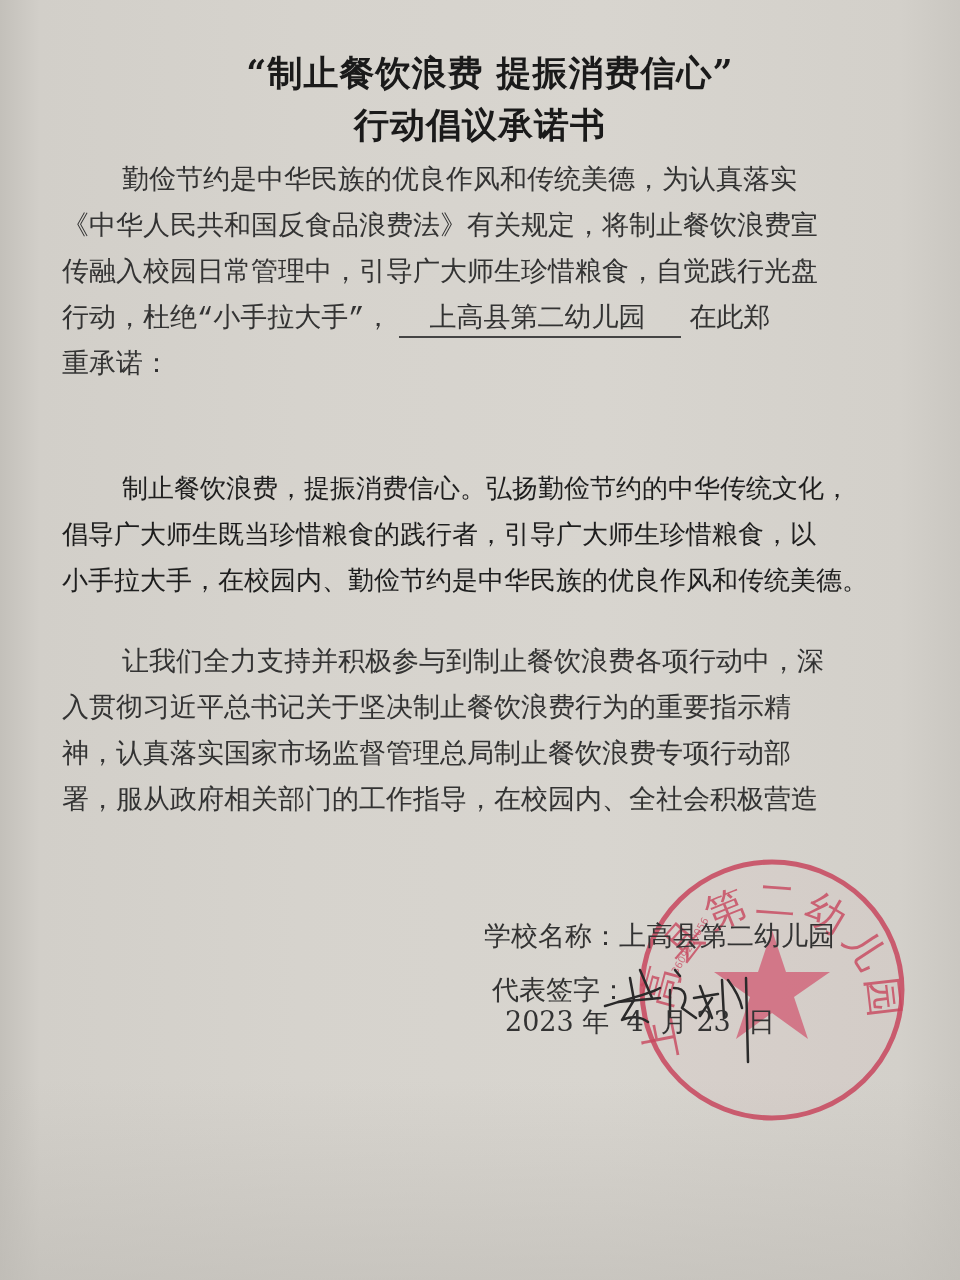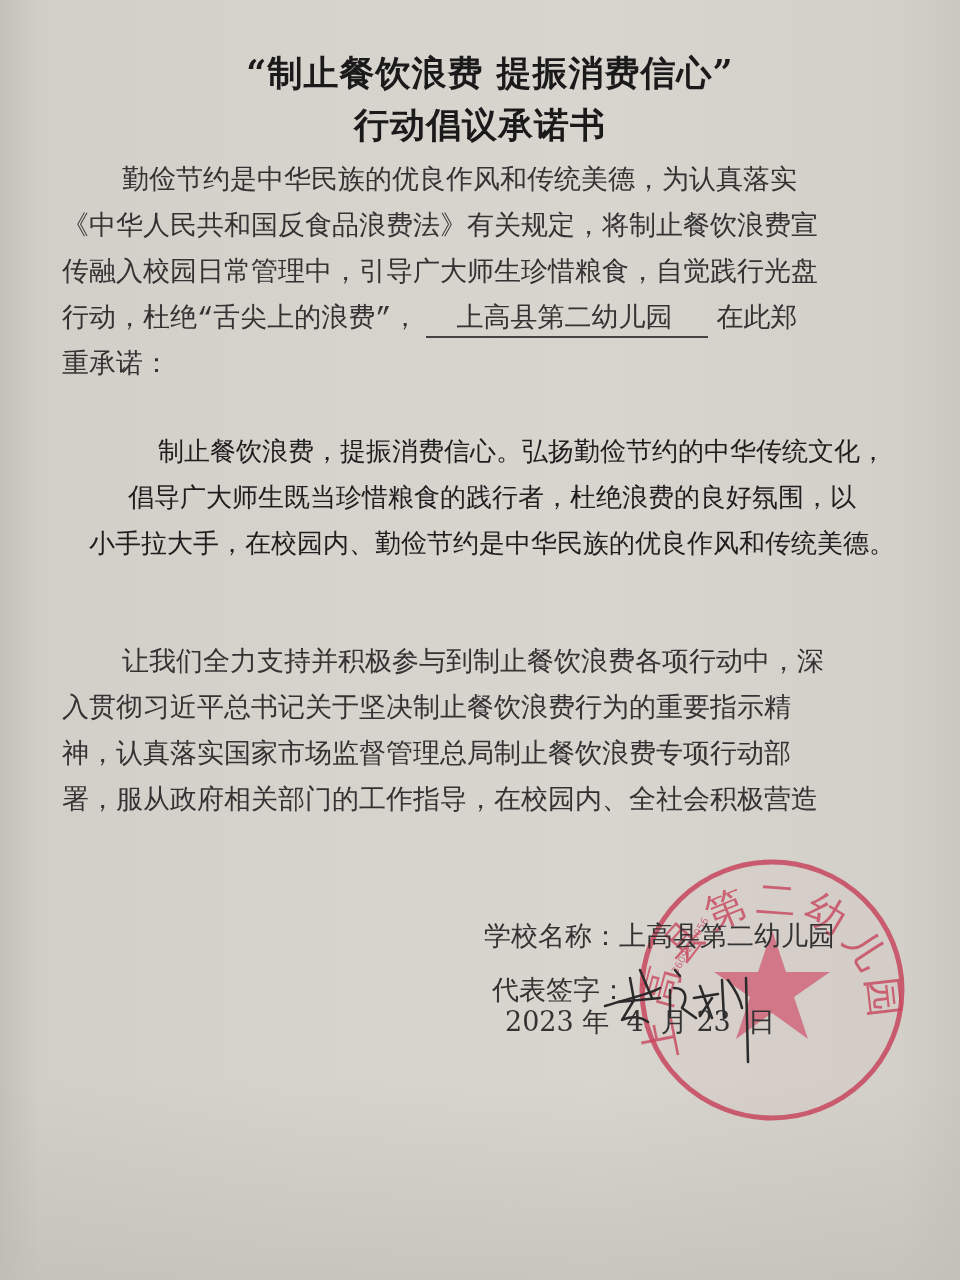--- a/index.html
+++ b/index.html
@@ -27,21 +27,21 @@
     .title1 { top: 50px; padding-left: 10px; }
     .title2 { top: 102px; text-align: center; }
     .para {
       position: absolute; left: 62px; width: 860px;
       font-size: 27px; line-height: 46px; color: #333;
       font-family: Liberation Mono, monospace;
     }
     .para .line { white-space: nowrap; display: block; height: 46px; }
     .indent { padding-left: 60px; }
     .p1 { top: 158px; }
-    .p2 { top: 428px; font-family: "DejaVu Sans", sans-serif; font-size: 26px; color: #1e1e1e; line-height: 46px; text-align: center; }
+    .p2 { top: 465px; font-family: "DejaVu Sans", sans-serif; font-size: 26px; color: #1e1e1e; line-height: 46px; }
     .p3 { top: 640px; }
     .underline-name {
       display: inline-block; border-bottom: 2px solid #444;
       padding: 0 36px 0 30px; line-height: 34px; margin: 0 8px;
     }
     .sig {
       position: absolute; font-size: 27px; color: #333; white-space: nowrap;
       font-family: "DejaVu Serif", serif;
     }
     .sig-school { left: 468px; top: 918px; margin-left: 16px; }
@@ -62,27 +62,27 @@
 <div class="paper"></div>
 <div class="shade"></div>
 
 <div class="title title1">“制止餐饮浪费  提振消费信心”</div>
 <div class="title title2">行动倡议承诺书</div>
 
 <div class="para p1">
   <span class="line indent">勤俭节约是中华民族的优良作风和传统美德，为认真落实</span>
   <span class="line">《中华人民共和国反食品浪费法》有关规定，将制止餐饮浪费宣</span>
   <span class="line">传融入校园日常管理中，引导广大师生珍惜粮食，自觉践行光盘</span>
-  <span class="line"><span>行动，杜绝“舌尖上的浪费”，</span><span class="underline-name">上高县第二幼儿园</span><span>在此郑</span></span>
+  <span class="line"><span>行动，杜绝“小手拉大手”，</span><span class="underline-name">上高县第二幼儿园</span><span>在此郑</span></span>
   <span class="line">重承诺：</span>
 </div>
 
 <div class="para p2">
   <span class="line indent">制止餐饮浪费，提振消费信心。弘扬勤俭节约的中华传统文化，</span>
-  <span class="line">倡导广大师生既当珍惜粮食的践行者，杜绝浪费的良好氛围，以</span>
+  <span class="line">倡导广大师生既当珍惜粮食的践行者，引导广大师生珍惜粮食，以</span>
   <span class="line">小手拉大手，在校园内、勤俭节约是中华民族的优良作风和传统美德。</span>
 </div>
 
 <div class="para p3">
   <span class="line indent">让我们全力支持并积极参与到制止餐饮浪费各项行动中，深</span>
   <span class="line">入贯彻习近平总书记关于坚决制止餐饮浪费行为的重要指示精</span>
   <span class="line">神，认真落实国家市场监督管理总局制止餐饮浪费专项行动部</span>
   <span class="line">署，服从政府相关部门的工作指导，在校园内、全社会积极营造</span>
 </div>
 

